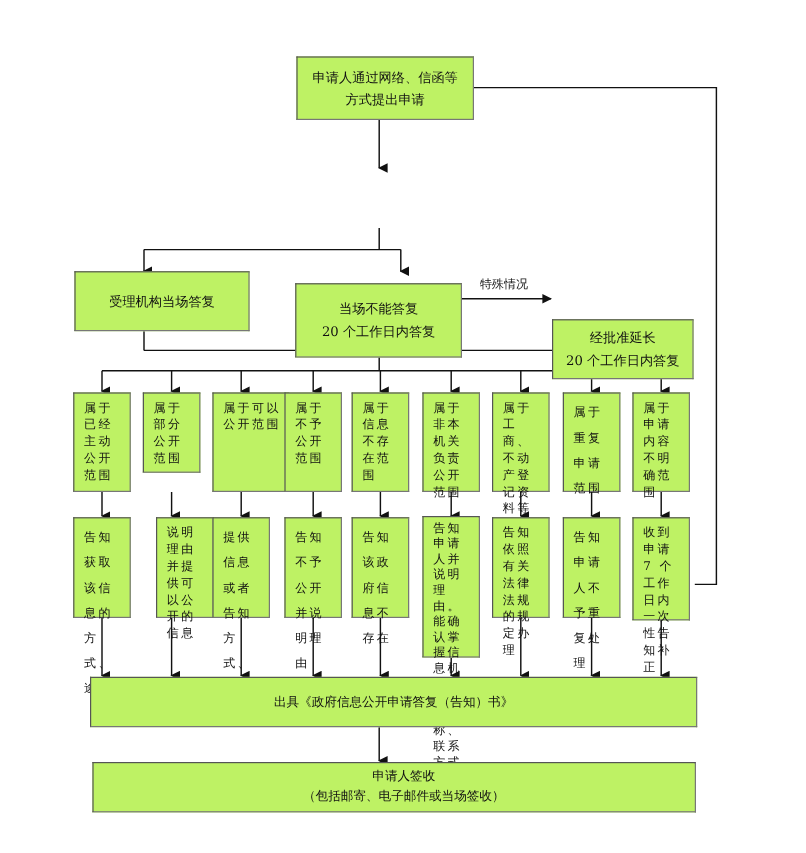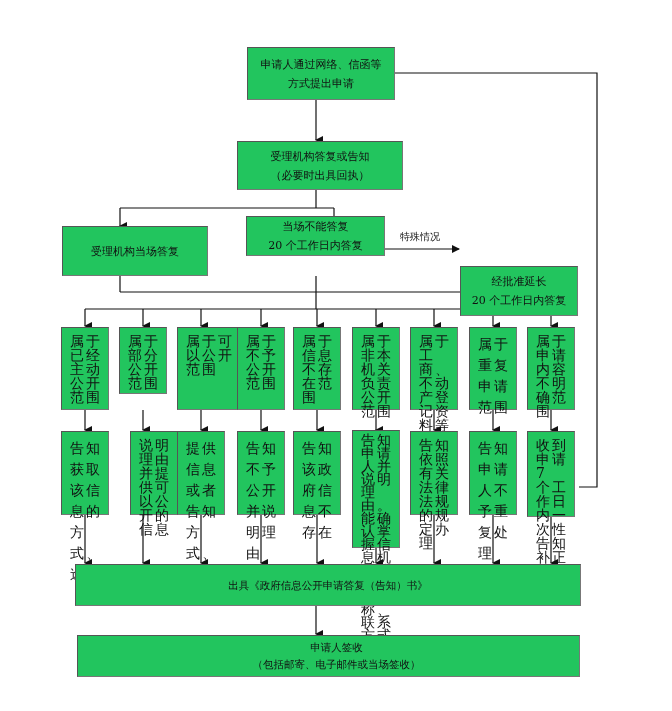--- a/index.html
+++ b/index.html
@@ -1,24 +1,24 @@
 <!DOCTYPE html>
 <html><head>
 <meta charset="utf-8">
 <style>
   html, body { margin: 0; padding: 0; background: #ffffff; }
   body { width: 672px; height: 711px; position: relative; overflow: hidden;
          font-family: "DejaVu Serif", "Liberation Serif", serif; color: #111; }
   #diagram { position: absolute; left: 0; top: 0; width: 672px; height: 711px; }
   .box { position: absolute; box-sizing: border-box; border: 1.5px solid #555;
-         border-right-color: #777; border-bottom-color: #777; background: #22c55e; }
+         border-right-color: #777; border-bottom-color: #777; background: #bef264; }
   .box.center { display: flex; flex-direction: column; align-items: center; justify-content: center; text-align: center; }
   .line { font-size: 11px; line-height: 19px; white-space: nowrap; }
   .col-box { padding: 6px 6px 0 8px; }
-  .col-text { font-size: 14px; line-height: 14px; letter-spacing: 2px; word-break: break-all; }
+  .col-text { font-size: 10px; line-height: 14px; letter-spacing: 2px; word-break: break-all; }
   .col-text.loose { line-height: 21px; }
   .label { position: absolute; font-size: 10px; white-space: nowrap; }
 </style>
 </head>
 <body>
 
 <div id="diagram">
   <svg id="connectors" width="672" height="711" style="position:absolute;left:0;top:0;">
     <defs>
       <marker id="arr" markerWidth="8" markerHeight="8" refX="4" refY="7" orient="auto" markerUnits="userSpaceOnUse">
@@ -79,30 +79,26 @@
     <g stroke="#111" stroke-width="1.2" fill="none">
       <line x1="316" y1="606" x2="316" y2="634" marker-end="url(#arr)"></line>
     </g>
   </svg>
 
   <div class="box center" style="left:247px;top:47px;width:148px;height:53px;">
     <div class="line">申请人通过网络、信函等</div>
     <div class="line">方式提出申请</div>
   </div>
 
-  <div class="box center" style="left:237px;top:141px;width:166px;height:49px;">
-    <div class="line">受理机构答复或告知</div>
-    <div class="line">（必要时出具回执）</div>
-  </div>
 
   <div class="box center" style="left:62px;top:226px;width:146px;height:50px;">
     <div class="line">受理机构当场答复</div>
   </div>
 
-  <div class="box center" style="left:246px;top:216px;width:139px;height:40px;">
+  <div class="box center" style="left:246px;top:236px;width:139px;height:62px;">
     <div class="line">当场不能答复</div>
     <div class="line">20 个工作日内答复</div>
   </div>
 
   <div class="label" style="left:400px;top:230px;">特殊情况</div>
 
   <div class="box center" style="left:460px;top:226px;width:118px;height:50px;margin-top:40px;">
     <div class="line">经批准延长</div>
     <div class="line">20 个工作日内答复</div>
   </div>

